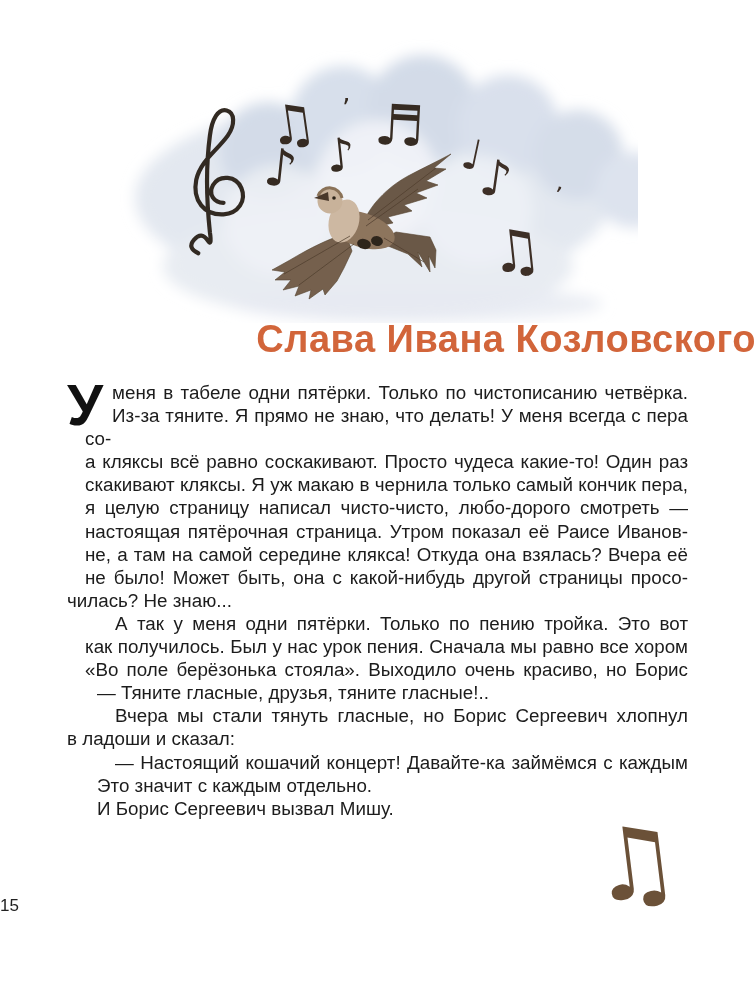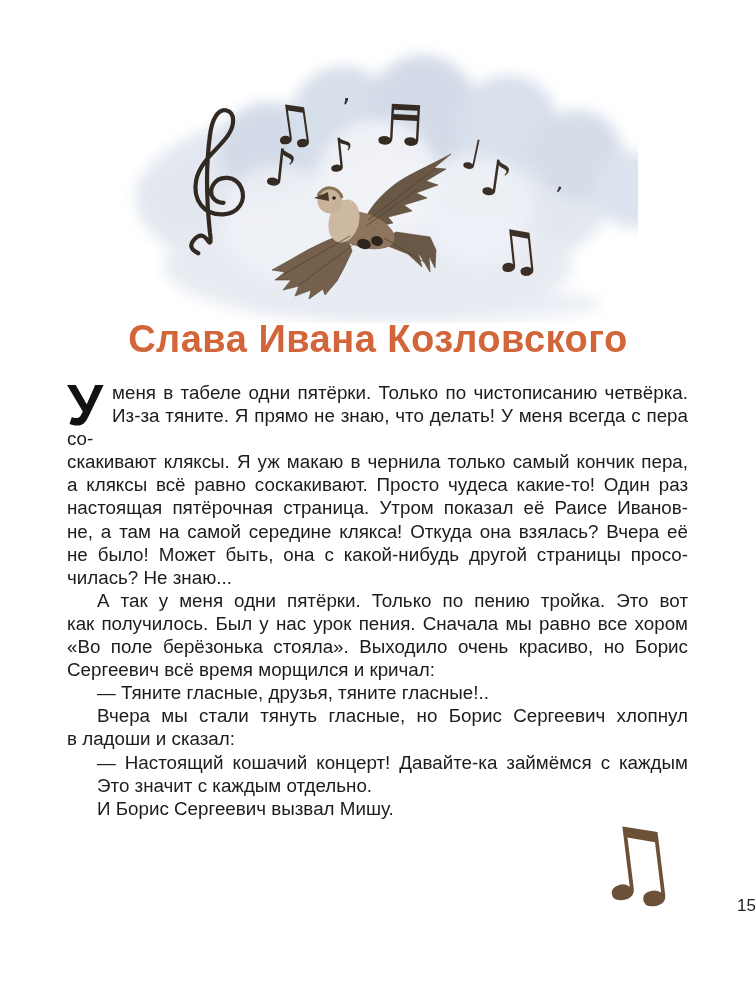--- a/index.html
+++ b/index.html
@@ -7,41 +7,41 @@
     position:relative;width:756px;height:1000px;background:#ffffff;
     overflow:hidden;font-family:"Liberation Sans","DejaVu Sans",sans-serif;
   }
   .illustration{position:absolute;left:118px;top:38px;width:520px;height:285px;}
   .illustration svg{position:absolute;left:0;top:0;}
   .scatter-note{
     position:absolute;line-height:1;user-select:none;
     font-family:"DejaVu Sans",sans-serif;pointer-events:none;
   }
   .title{
-    position:absolute;left:0;right:0;top:318px;margin:0;text-align:center;
+    position:absolute;left:0;right:0;top:318px;margin:0;text-align:right;
     font-size:38px;font-weight:bold;letter-spacing:0.5px;
   }
   .text{
     position:absolute;left:67px;top:381px;width:621px;
     font-size:18.8px;line-height:23.1px;color:#1c1c1c;
   }
   .para{margin:0;}
   .line{min-height:23.1px;}
-  .line.just{text-align:justify;text-align-last:justify;}
+  .line.just{text-align:justify;text-align-last:justify;margin-left:18px;}
   .line.ind{text-indent:30px;}
   .dropcap{
     float:left;font-size:58px;line-height:44px;height:44px;
     font-weight:bold;margin:2px 9px 0 0;color:#111111;
   }
   .corner-note{
     position:absolute;left:590px;top:814px;font-size:100px;line-height:1;
     font-family:"DejaVu Sans",sans-serif;transform:rotate(-7deg);
   }
   .page-number{
-    position:absolute;left:0;right:0;top:896px;text-align:right;
+    position:absolute;left:0;right:0;top:896px;text-align:left;
     font-size:17px;color:#222222;
   }
 </style>
 </head>
 <body>
 
 <div class="page">
 
   <div class="illustration">
     <svg width="520" height="285" viewBox="0 0 520 285">
@@ -135,32 +135,32 @@
       </div>
   </div>
 
   <h1 class="title" style="color: rgb(210, 101, 58);">Слава Ивана Козловского</h1>
 
   <div class="text" id="text">
       <div class="para">
         <span class="dropcap">У</span>
         <div class="line just">меня в табеле одни пятёрки. Только по чистописанию четвёрка.</div>
         <div class="line just">Из-за тяните. Я прямо не знаю, что делать! У меня всегда с пера со-</div>
+        <div class="line just">а кляксы всё равно соскакивают. Просто чудеса какие-то! Один раз</div>
         <div class="line just">скакивают кляксы. Я уж макаю в чернила только самый кончик пера,</div>
-        <div class="line just">а кляксы всё равно соскакивают. Просто чудеса какие-то! Один раз</div>
+        <div class="line just">я целую страницу написал чисто-чисто, любо-дорого смотреть —</div>
         <div class="line just">настоящая пятёрочная страница. Утром показал её Раисе Иванов-</div>
         <div class="line just">не, а там на самой середине клякса! Откуда она взялась? Вчера её</div>
         <div class="line just">не было! Может быть, она с какой-нибудь другой страницы просо-</div>
         <div class="line">чилась? Не знаю...</div>
       </div>
       <div class="para">
         <div class="line just ind">А так у меня одни пятёрки. Только по пению тройка. Это вот</div>
         <div class="line just">как получилось. Был у нас урок пения. Сначала мы равно все хором</div>
         <div class="line just">«Во поле берёзонька стояла». Выходило очень красиво, но Борис</div>
-        <div class="line">Сергеевич всё время морщился и кричал:</div>
       </div>
       <div class="para">
         <div class="line ind">— Тяните гласные, друзья, тяните гласные!..</div>
       </div>
       <div class="para">
         <div class="line just ind">Вчера мы стали тянуть гласные, но Борис Сергеевич хлопнул</div>
         <div class="line">в ладоши и сказал:</div>
       </div>
       <div class="para">
         <div class="line just ind">— Настоящий кошачий концерт! Давайте-ка займёмся с каждым</div>

